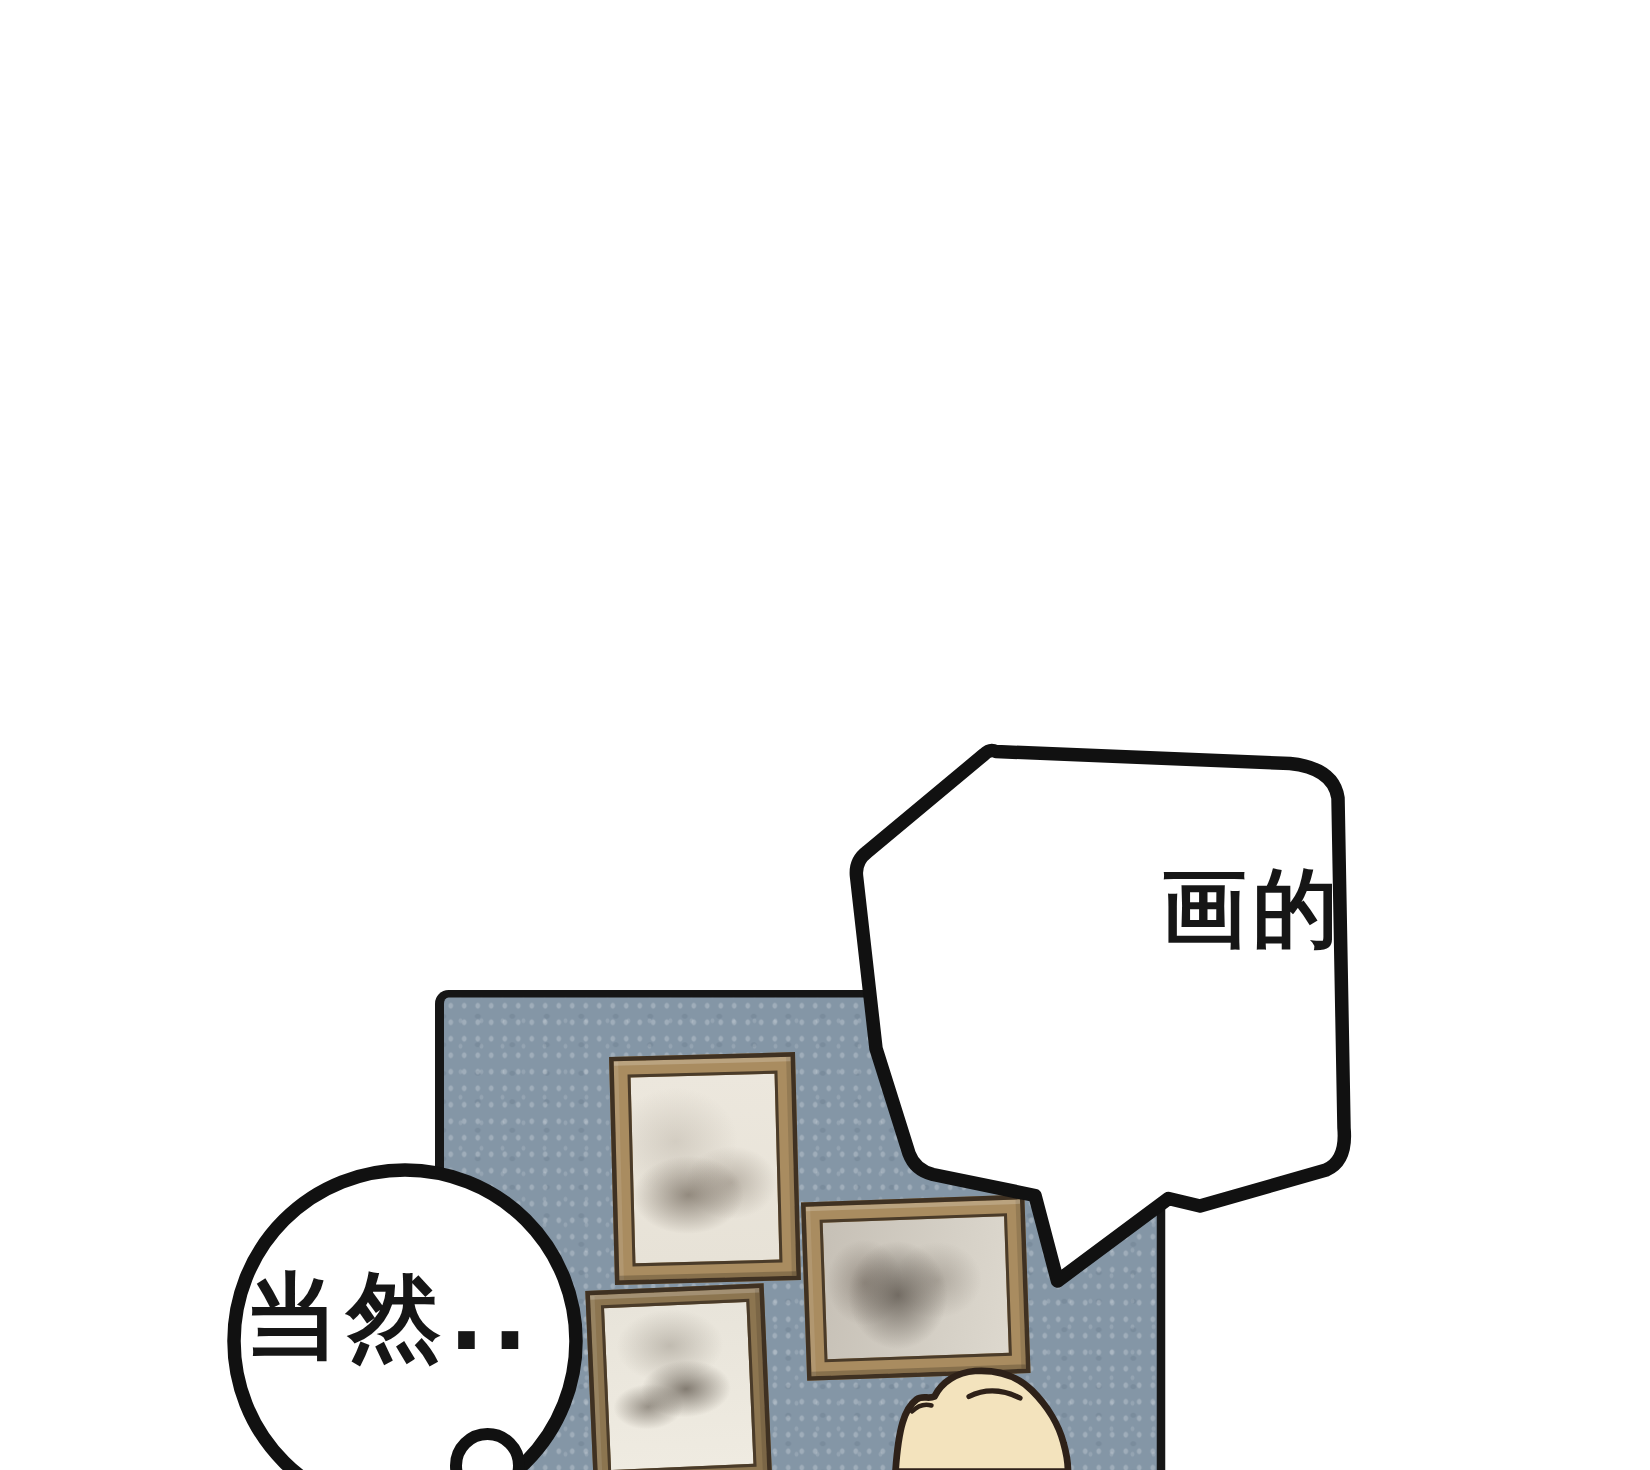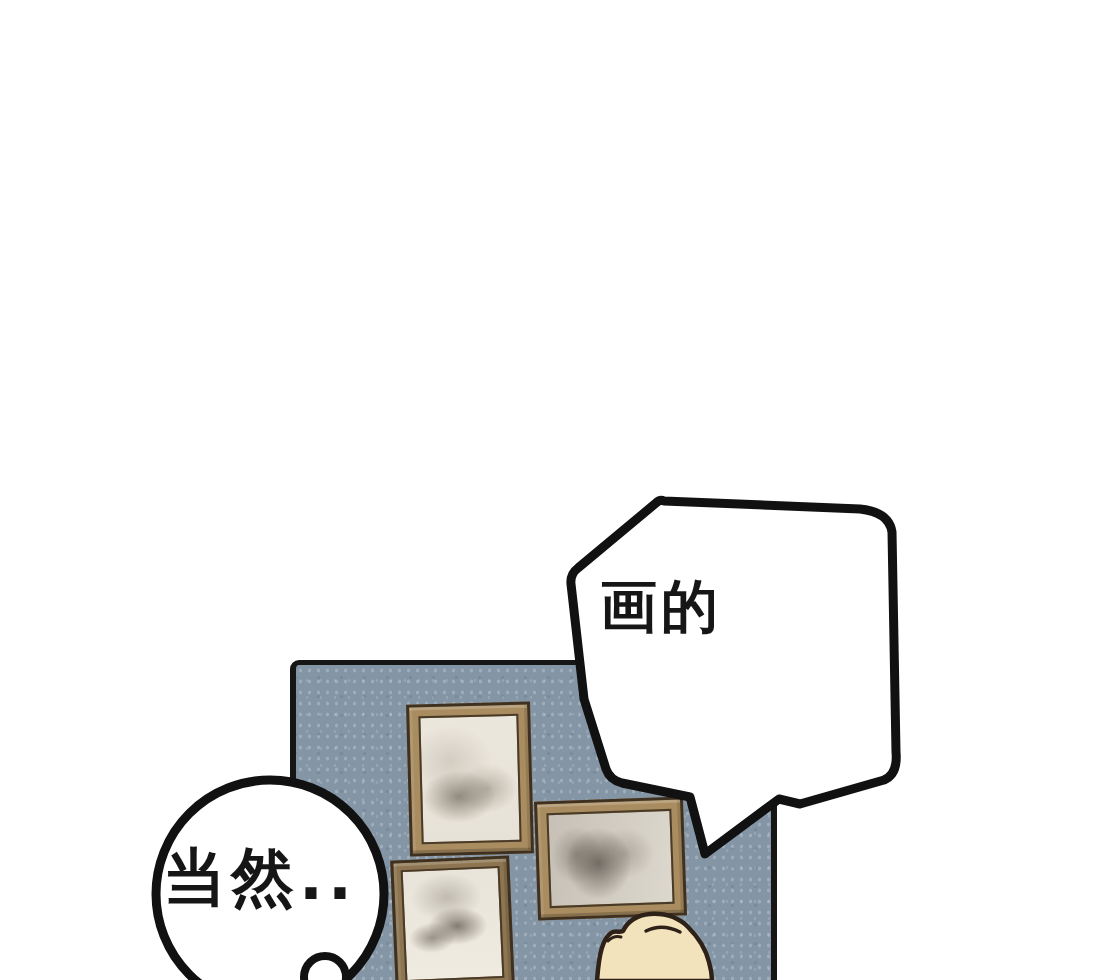--- a/index.html
+++ b/index.html
@@ -80,21 +80,21 @@
   
   .bubble-text {
     position: absolute;
     color: var(--text, #161616);
     font-weight: 600;
     white-space: nowrap;
     text-align: center;
   }
   .bubble-text.top {
     left: 600px; top: 568px; width: 296px;
-    text-align: left;
+    text-align: right;
     font-size: 57px; line-height: 77px; letter-spacing: 4px;
   }
   .bubble-text.bottom {
     left: 163px; top: 843px;
     font-size: 63px; line-height: 70px; letter-spacing: 5px;
   }
 </style>
 </head>
 <body>
 

